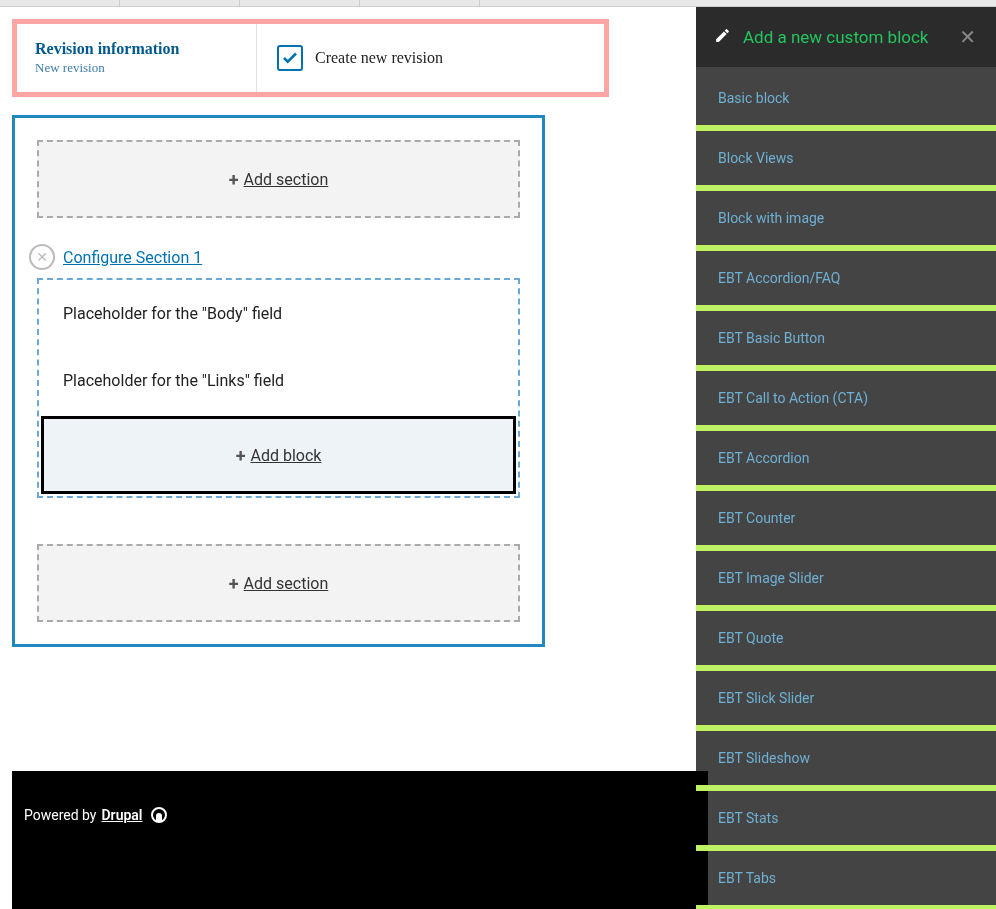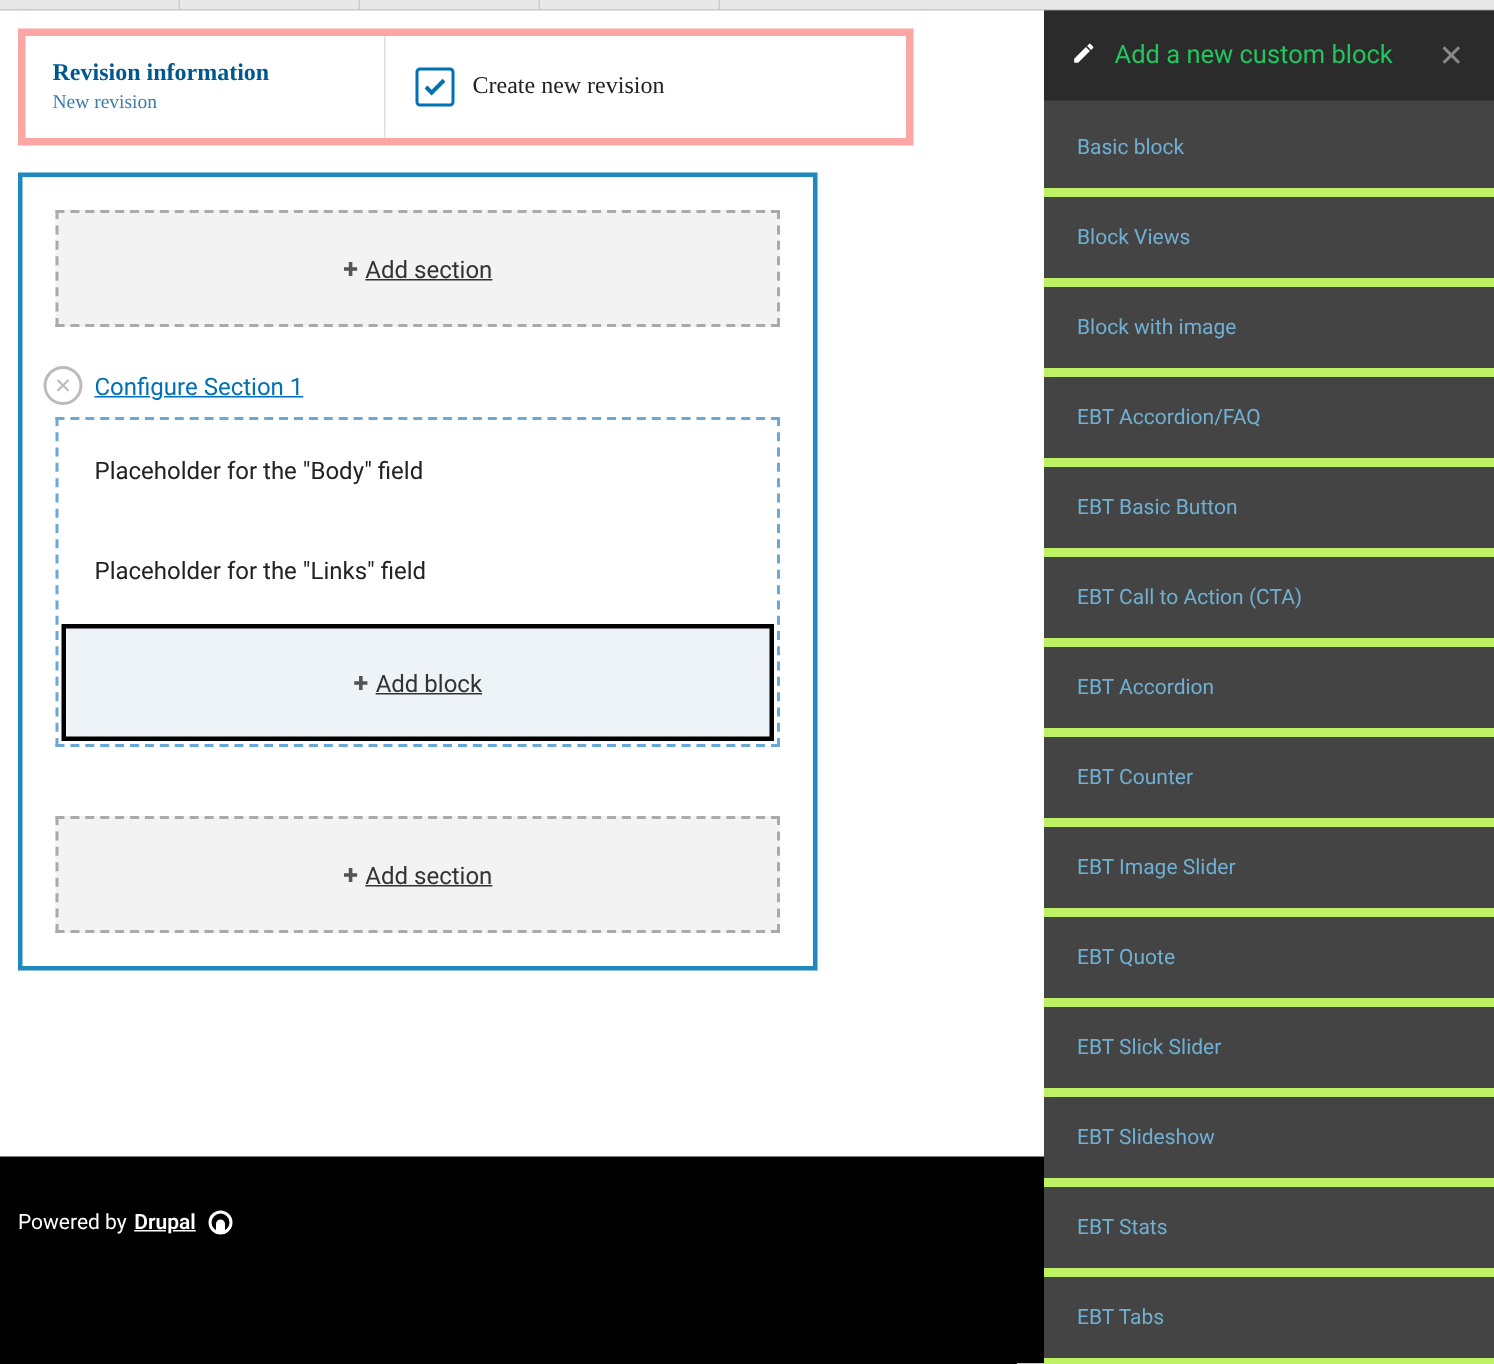--- a/index.html
+++ b/index.html
@@ -30,21 +30,21 @@
     .remove-btn { width: 26px; height: 26px; border: 2px solid #bbb; border-radius: 50%; display: flex; align-items: center; justify-content: center; color: #bbb; font-size: 14px; cursor: pointer; }
     .section-header a { color: #0071b3; font-size: 16px; text-decoration: underline; }
     
     .section-body { border: 2px dashed #6aa8d6; margin-top: 8px; }
     .placeholder { padding: 24px; font-size: 16px; color: #222; }
     .add-block-zone { border: 3px solid #000; background: #eef3f8; display: flex; align-items: center; justify-content: center; height: 78px; gap: 5px; margin: 2px; }
     .add-block-zone a { color: #333; font-size: 16px; text-decoration: underline; }
     
     .add-section-zone.bottom { margin-top: 46px; }
     
-    .footer { position: absolute; bottom: 0; left: 0; width: 696px; height: 138px; background: #000; color: #fff; padding: 36px 12px 0; display: flex; align-items: flex-start; gap: 5px; font-size: 14px; }
+    .footer { position: absolute; bottom: 0; left: 12px; width: 696px; height: 138px; background: #000; color: #fff; padding: 36px 12px 0; display: flex; align-items: flex-start; gap: 5px; font-size: 14px; }
     .footer a { color: #fff; text-decoration: underline; font-weight: 600; }
     .footer-icon { width: 16px; height: 16px; border: 2px solid #fff; border-radius: 50%; position: relative; display: inline-block; margin-left: 3px; }
     .footer-icon::after { content: ''; position: absolute; bottom: -1px; left: 3px; width: 6px; height: 9px; background: #fff; border-radius: 3px 3px 0 0; }
     
     .sidebar { width: 300px; background: #444; display: flex; flex-direction: column; height: 902px; }
     .sidebar-header { background: #2b2b2b; display: flex; align-items: center; padding: 18px 18px; gap: 12px; }
     .pencil-icon svg { width: 17px; height: 17px; }
     .sidebar-title { color: #22c55e; font-size: 17px; flex: 1; }
     .close-btn { color: #888; font-size: 20px; cursor: pointer; padding: 0 2px; }
     

